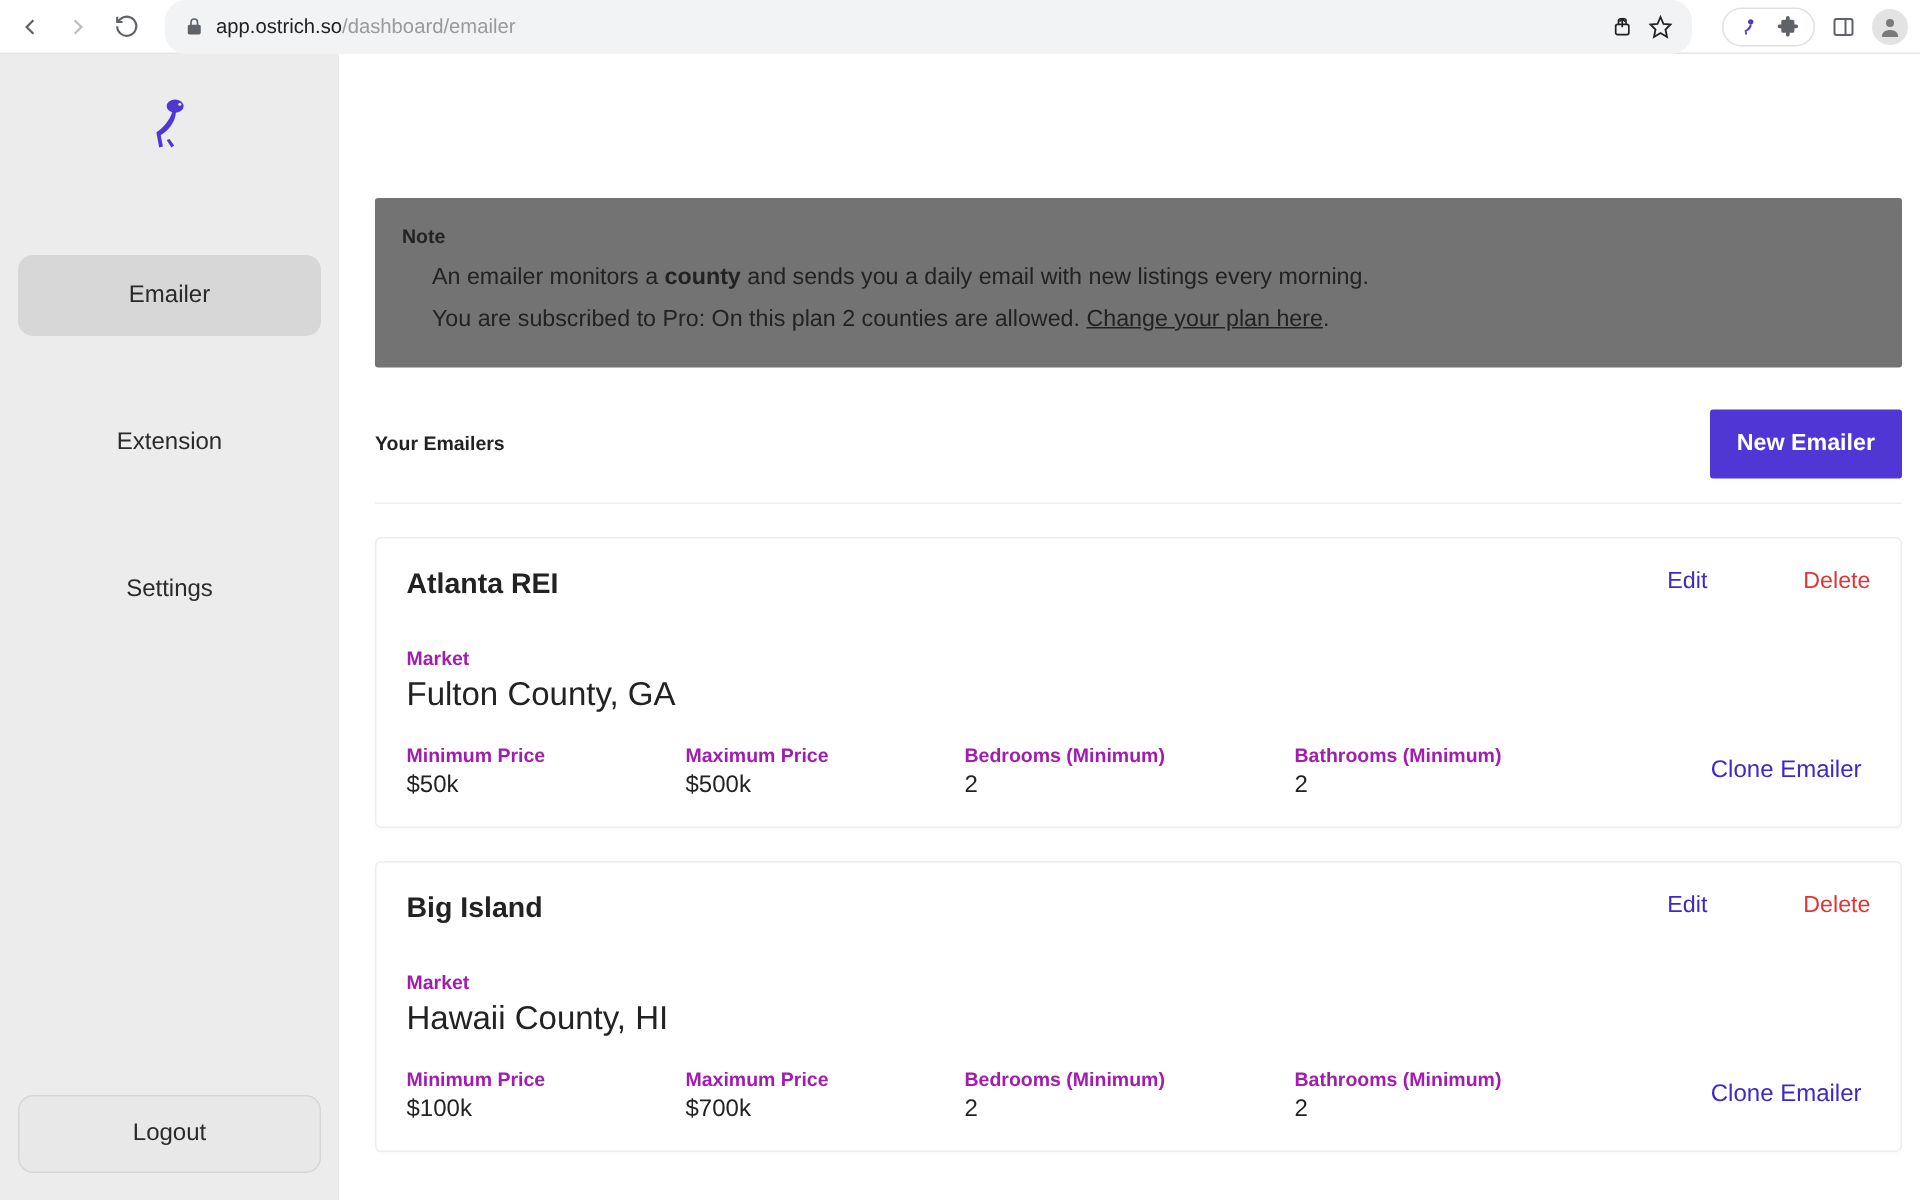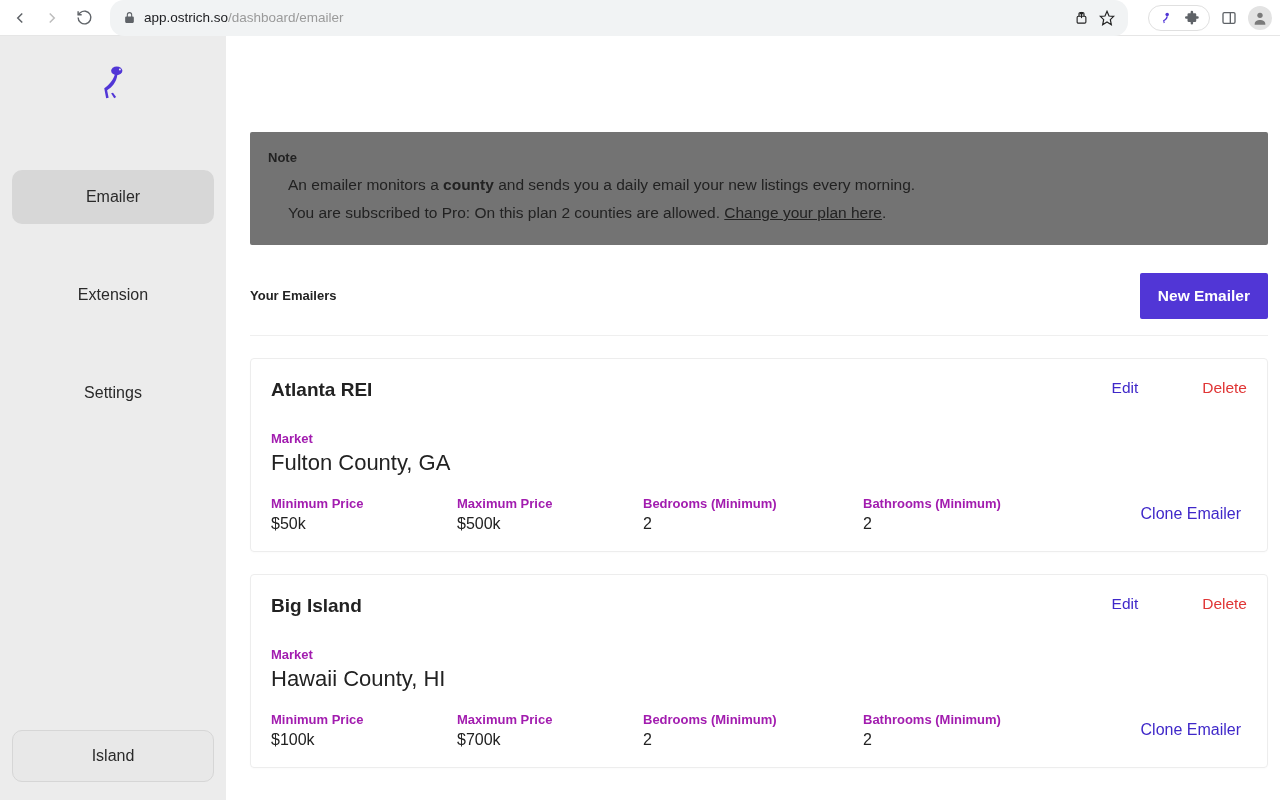--- a/index.html
+++ b/index.html
@@ -142,30 +142,30 @@
           <path d="M10.5 23 L13 27 L14.5 26 L12 22.5 Z"></path>
         </svg>
       </span>
     </div>
     <nav class="nav">
       <div class="nav-item active">Emailer</div>
       <div class="nav-item">Extension</div>
       <div class="nav-item">Settings</div>
     </nav>
     <div class="spacer"></div>
-    <div class="logout-btn">Island</div>
+    <div class="logout-btn">Logout</div>
   </aside>
 
   <main class="main">
     <div class="inner">
 
       <div class="note-box">
         <div class="note-title">Note</div>
         <div class="note-line">
-          <span>An emailer monitors a </span><span class="b">county</span><span> and sends you a daily email your new listings every morning.</span>
+          <span>An emailer monitors a </span><span class="b">county</span><span> and sends you a daily email with new listings every morning.</span>
         </div>
         <div class="note-line">
           <span>You are subscribed to Pro: On this plan 2 counties are allowed. </span><a>Change your plan here</a><span>.</span>
         </div>
       </div>
 
       <div class="sec-header">
         <div class="sec-title">Your Emailers</div>
         <button class="new-btn">New Emailer</button>
       </div>

